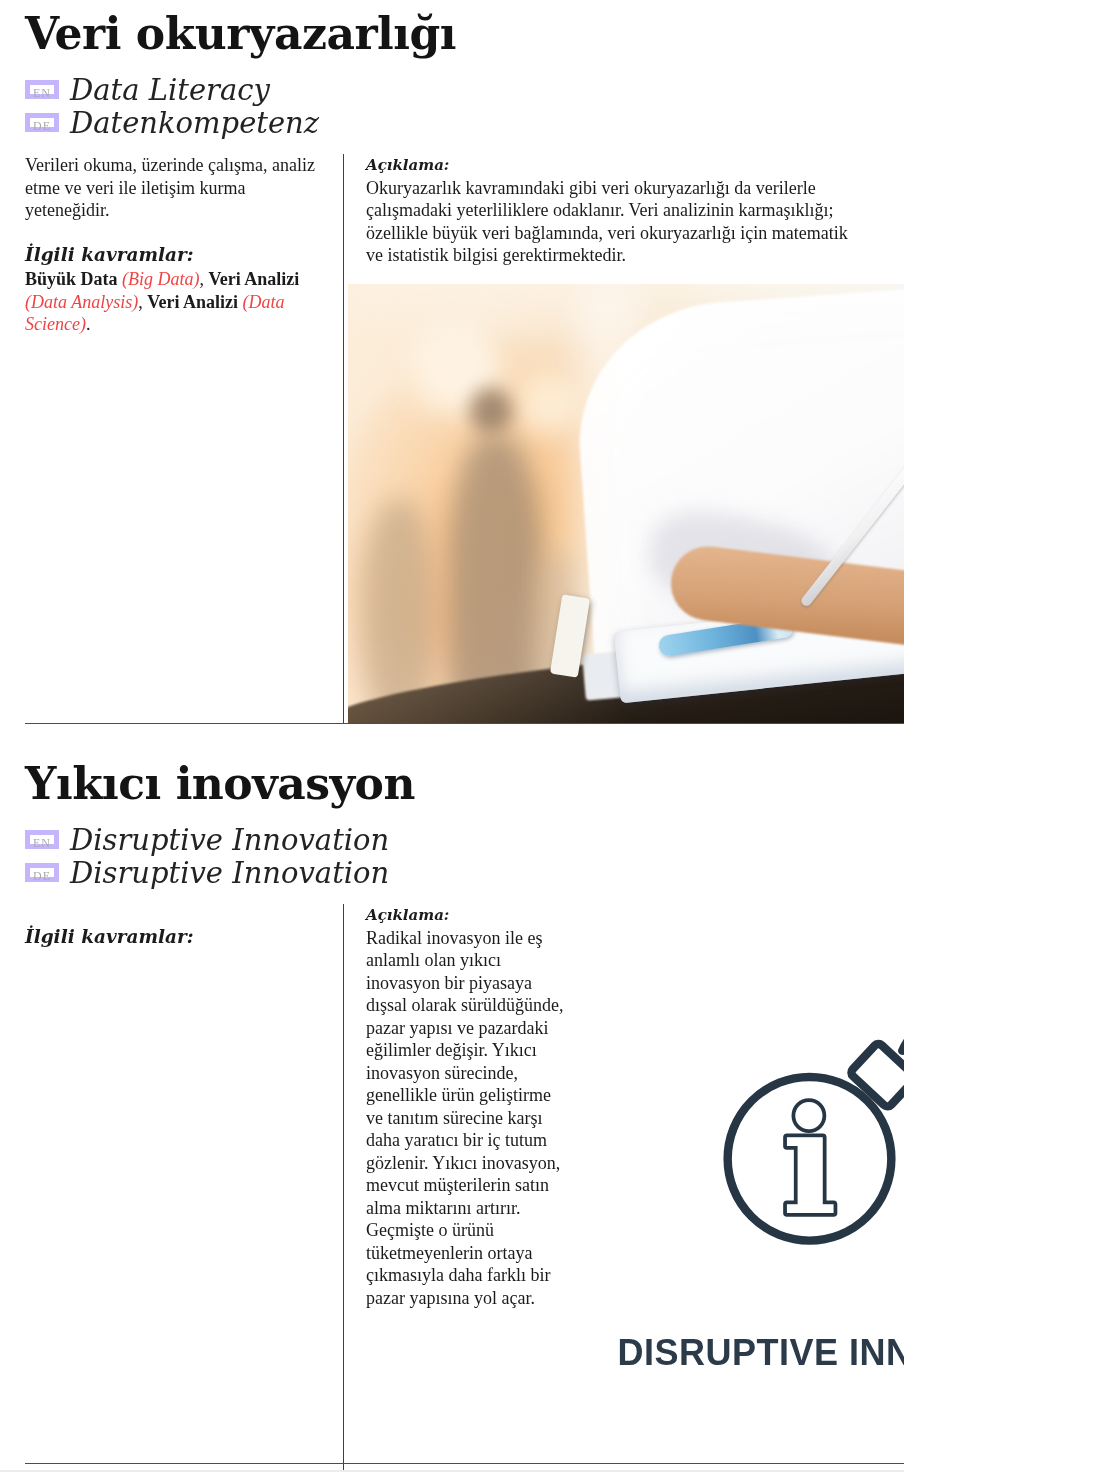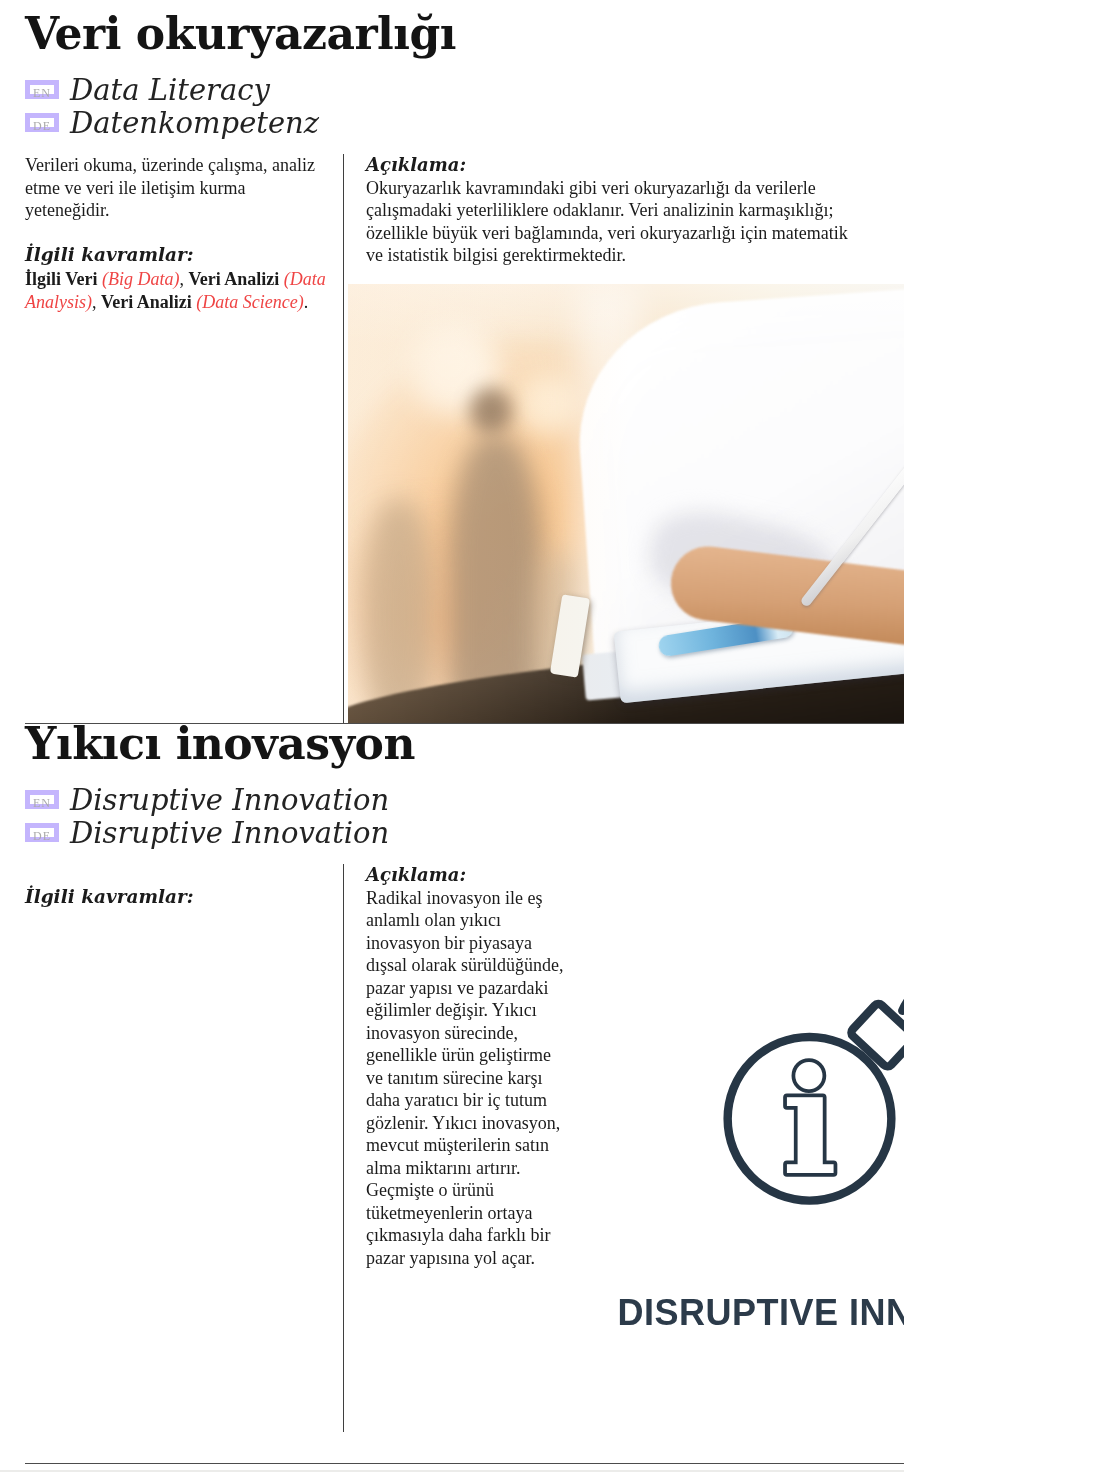--- a/index.html
+++ b/index.html
@@ -1,21 +1,21 @@
 <!DOCTYPE html>
 <html lang="tr"><head>
 <meta charset="utf-8">
 <style>
   html,body{margin:0;padding:0;background:#fff;}
   .page{position:relative;width:904px;height:1482px;background:#ffffff;overflow:hidden;
         font-family:"Liberation Serif",serif;color:#1b1b1b;}
 
   .entry{position:absolute;left:25px;right:24px;}
   #entry-1{top:10px;}
-  #entry-2{top:720px;}
+  #entry-2{top:760px;}
 
   .title{font-family:"DejaVu Serif",serif;font-weight:700;font-size:44px;line-height:47px;
          letter-spacing:-0.5px;color:#141414;margin:0 0 16px 0;}
 
   .trans-row{display:flex;align-items:center;height:33px;}
   .lang-badge{box-sizing:border-box;min-width:28px;height:19px;padding:0 3px;
               border:5px solid #c4b5fd;color:#ababab;
               font:12px/17px "Liberation Serif",serif;letter-spacing:1px;text-align:center;
               margin-right:11px;flex:none;}
   .trans-text{font-family:"DejaVu Serif",serif;font-style:italic;font-size:29px;color:#232323;}
@@ -26,21 +26,21 @@
 
   .body-text{font-size:18px;line-height:22.5px;}
   .definition{margin:0;width:292px;}
   .related-heading{font-weight:700;font-style:italic;font-size:20px;line-height:22.5px;
                    margin:22px 0 0 0;font-family:"DejaVu Serif",serif;font-size:18.5px;}
   .related{margin:2px 0 0 0;width:302px;}
   .related b{font-weight:700;}
   .related i{font-style:italic;color:#ef4444;}
 
   .expl-heading{font-weight:700;font-style:italic;margin:0 0 0 22px;
-                font-family:"DejaVu Serif",serif;font-size:18px;line-height:22.5px;}
+                font-family:"DejaVu Serif",serif;font-size:15px;line-height:22.5px;}
   .explanation{margin:0 18px 0 22px;max-width:676px;}
 
   .hrule{position:absolute;left:25px;width:1067px;height:0;border-top:1px solid #4c4c4c;}
   #rule-mid{top:723px;}
   #rule-bottom{top:1463px;}
   .page-edge{position:absolute;top:1470px;left:0;width:1116px;height:0;border-top:2px solid #ececea;}
 
   
   .photo{position:relative;margin:17px 0 0 4px;width:741px;height:440px;overflow:hidden;background:#f6efe2;}
   .photo *{position:absolute;}
@@ -114,21 +114,21 @@
         <div class="trans-row">
         <span class="lang-badge">DE</span>
         <span class="trans-text">Datenkompetenz</span>
       </div>
       </div>
 
     <div class="columns">
       <div class="col-left">
         <p class="definition body-text">Verileri okuma, üzerinde çalışma, analiz etme ve veri ile iletişim kurma yeteneğidir.</p>
         <p class="related-heading">İlgili kavramlar:</p>
-        <p class="related body-text"><span class="rel-item"><b>İlgili Veri </b><i>(Big Data)</i><span>, </span></span><span class="rel-item"><b>Veri Analizi </b><i>(Data Analysis)</i><span>, </span></span><span class="rel-item"><b>Veri Analizi </b><i>(Data Science)</i><span>.</span></span></p>
+        <p class="related body-text"><span class="rel-item"><b>Büyük Data </b><i>(Big Data)</i><span>, </span></span><span class="rel-item"><b>Veri Analizi </b><i>(Data Analysis)</i><span>, </span></span><span class="rel-item"><b>Veri Analizi </b><i>(Data Science)</i><span>.</span></span></p>
       </div>
 
       <div class="col-right">
         <p class="expl-heading">Açıklama:</p>
         <p class="explanation body-text">Okuryazarlık kavramındaki gibi veri okuryazarlığı da verilerle çalışmadaki yeterliliklere odaklanır. Veri analizinin karmaşıklığı; özellikle büyük veri bağlamında, veri okuryazarlığı için matematik ve istatistik bilgisi gerektirmektedir.</p>
 
         <div class="photo">
           <div class="ph-base"></div>
           <div class="ph-glow"></div>
           <div class="ph-glow2"></div>

